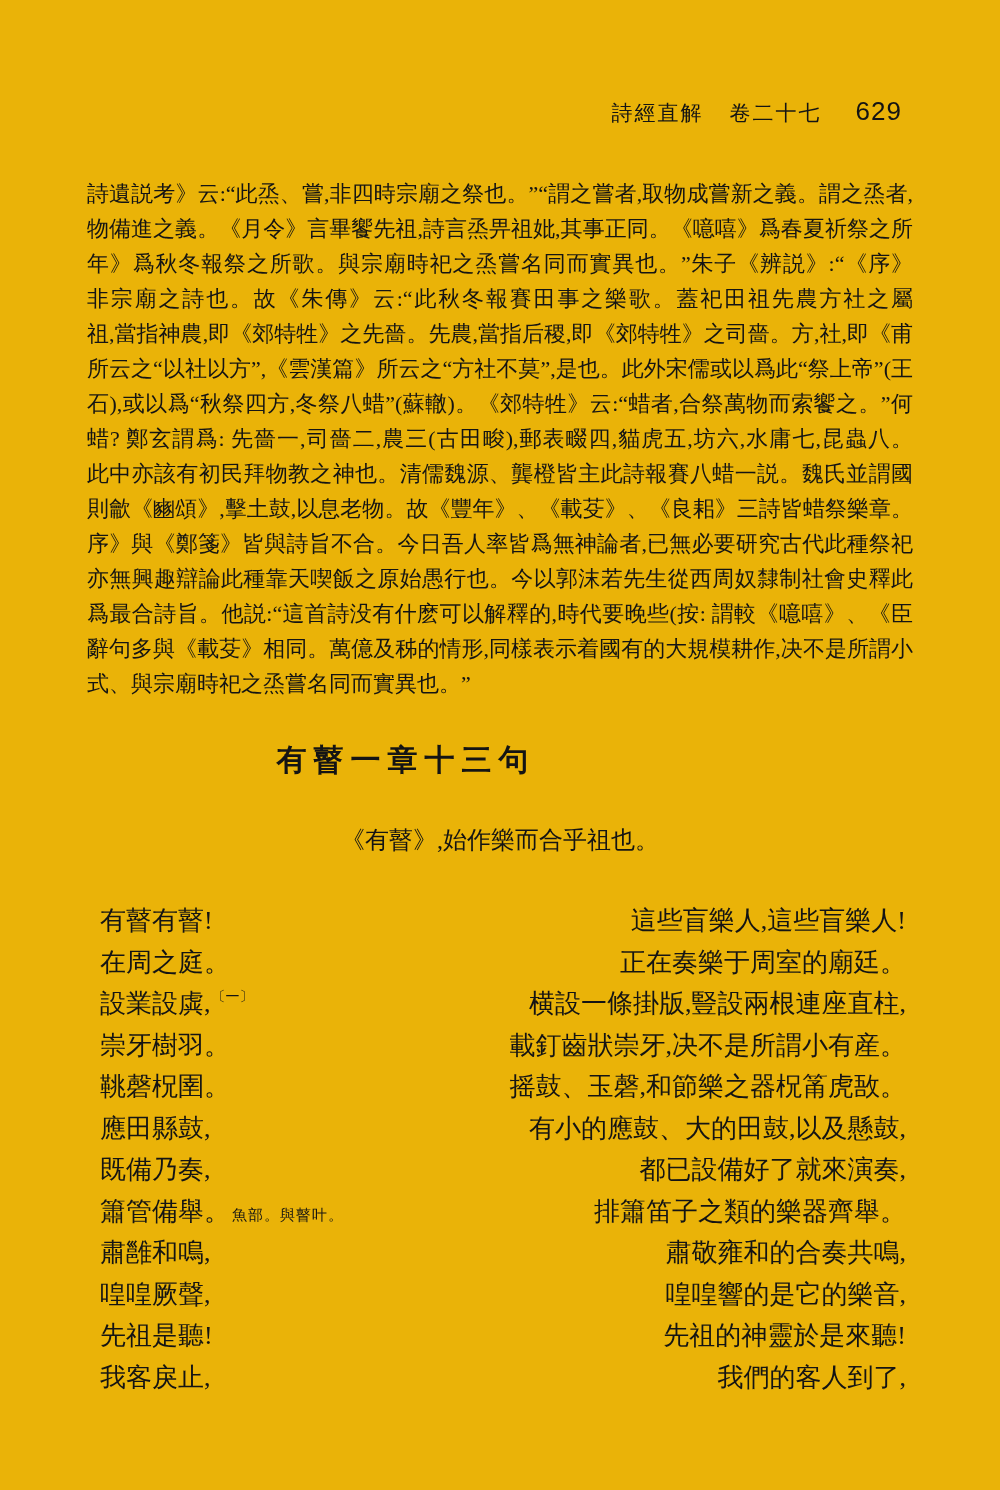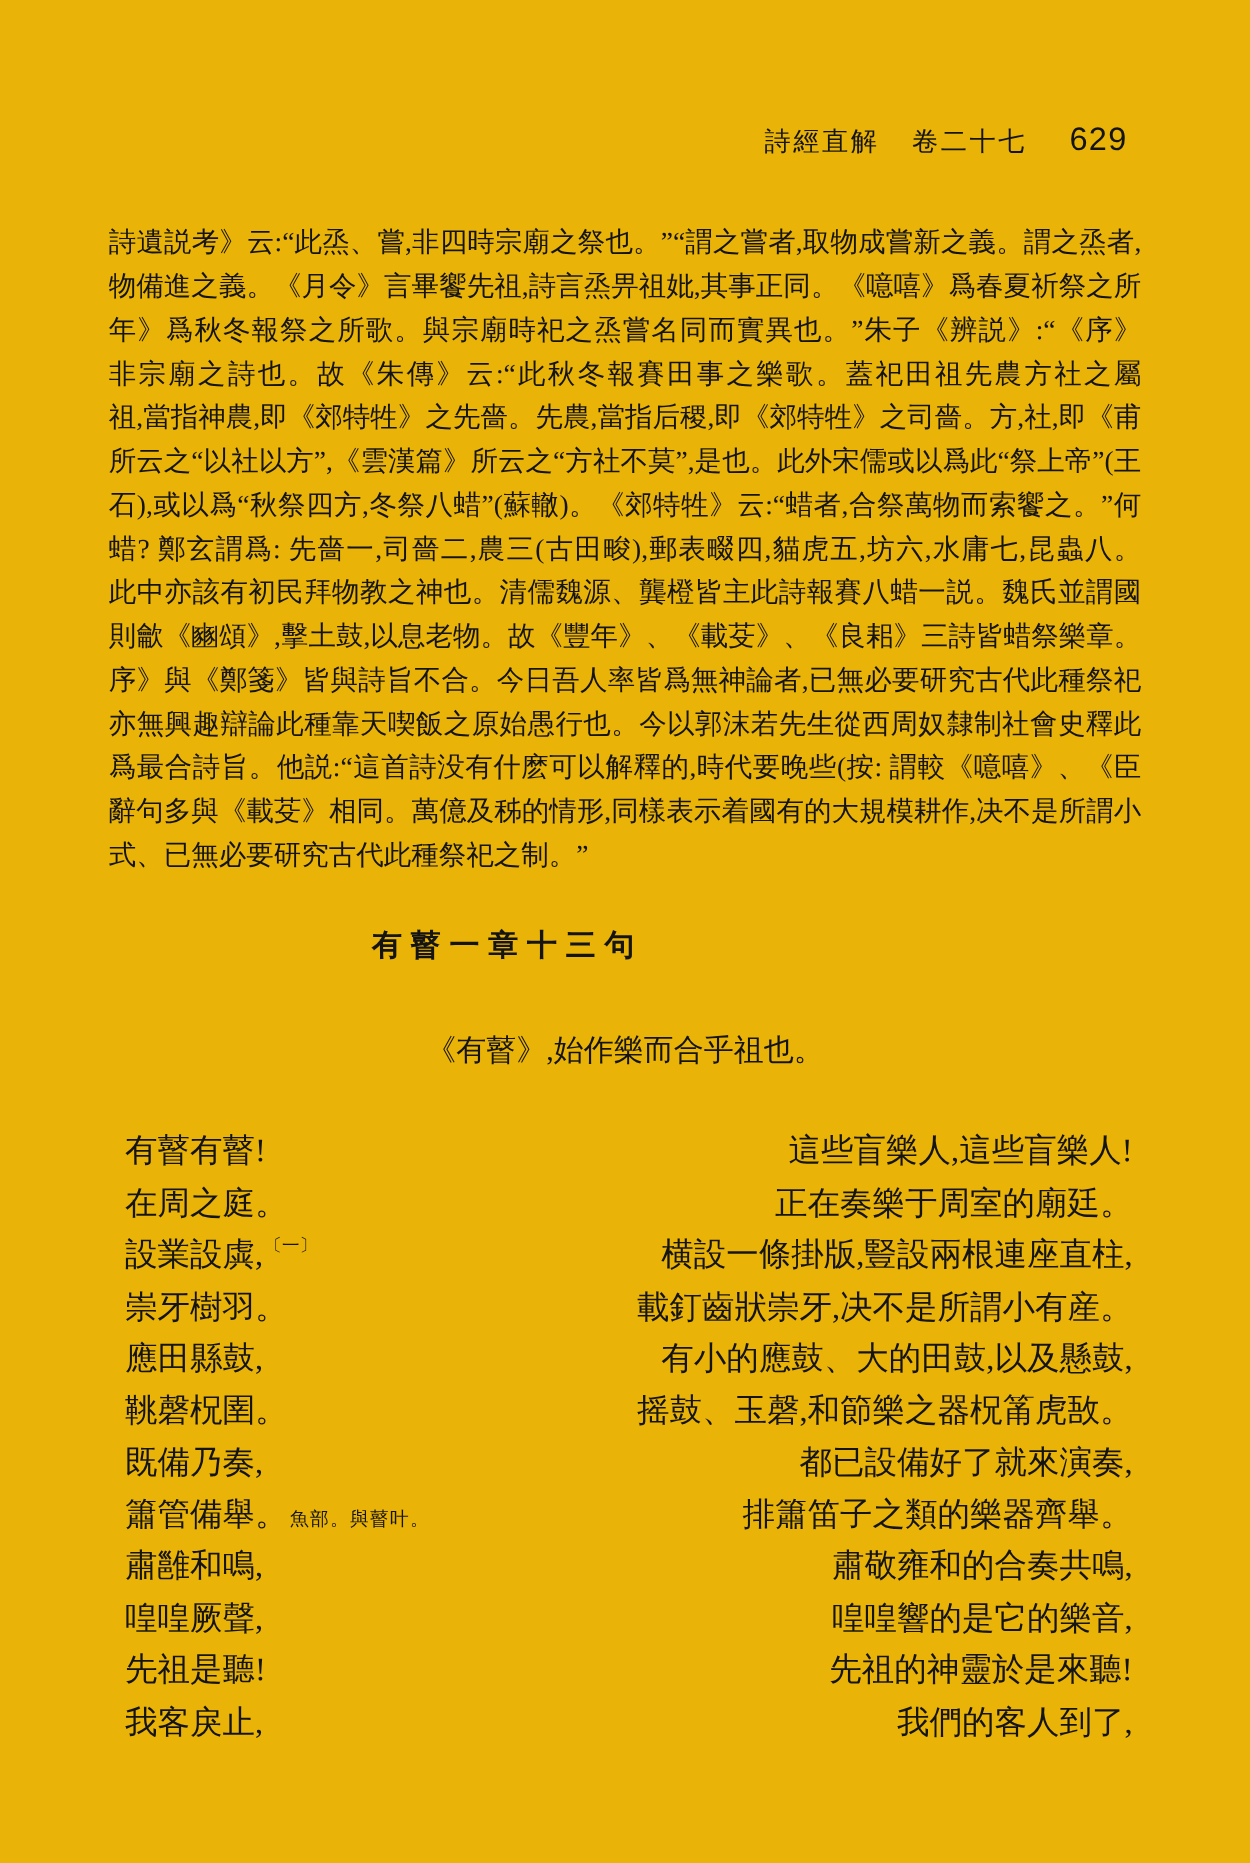--- a/index.html
+++ b/index.html
@@ -38,21 +38,21 @@
     text-align-last:justify;
     text-justify:inter-character;
     white-space:normal;
     height:35px; overflow:hidden;
   }
   .commentary .cline.last { text-align-last:left; }
   
   .section-heading {
     position:absolute; top:740px; left:0; width:812px;
     text-align:center;
-    font-size:24px; font-weight:bold; letter-spacing:7px;
+    font-size:30px; font-weight:bold; letter-spacing:7px;
   }
   
   .poem-subtitle {
     position:absolute; top:824px; left:87px; width:826px;
     font-size:24px;
     text-align:center;
   }
   
   .poem {
     position:absolute; top:900px; left:100px; width:806px;
@@ -90,21 +90,21 @@
     <div class="cline">祖,當指神農,即《郊特牲》之先嗇。先農,當指后稷,即《郊特牲》之司嗇。方,社,即《甫田篇》</div>
     <div class="cline">所云之“以社以方”,《雲漢篇》所云之“方社不莫”,是也。此外宋儒或以爲此“祭上帝”(王安</div>
     <div class="cline">石),或以爲“秋祭四方,冬祭八蜡”(蘇轍)。《郊特牲》云:“蜡者,合祭萬物而索饗之。”何謂八</div>
     <div class="cline">蜡? 鄭玄謂爲: 先嗇一,司嗇二,農三(古田畯),郵表畷四,貓虎五,坊六,水庸七,昆蟲八。</div>
     <div class="cline">此中亦該有初民拜物教之神也。清儒魏源、龔橙皆主此詩報賽八蜡一説。魏氏並謂國祭蜡,</div>
     <div class="cline">則龡《豳頌》,擊土鼓,以息老物。故《豐年》、《載芟》、《良耜》三詩皆蜡祭樂章。《豐年》之《毛</div>
     <div class="cline">序》與《鄭箋》皆與詩旨不合。今日吾人率皆爲無神論者,已無必要研究古代此種祭祀之制,</div>
     <div class="cline">亦無興趣辯論此種靠天喫飯之原始愚行也。今以郭沫若先生從西周奴隸制社會史釋此詩,</div>
     <div class="cline">爲最合詩旨。他説:“這首詩没有什麽可以解釋的,時代要晚些(按: 謂較《噫嘻》、《臣工》),</div>
     <div class="cline">辭句多與《載芟》相同。萬億及秭的情形,同樣表示着國有的大規模耕作,决不是所謂小有産</div>
-    <div class="cline last">式、已無必要研究古代此種祭祀之制。”</div>
+    <div class="cline last">式、與宗廟時祀之烝嘗名同而實異也。”</div>
   </div>
 
   <div class="section-heading">有瞽一章十三句</div>
 
   <div class="poem-subtitle">《有瞽》,始作樂而合乎祖也。</div>
 
   <div class="poem">
 
     <div class="poem-row">
       <span class="poem-orig">有瞽有瞽!</span>
@@ -120,27 +120,27 @@
       <span class="poem-orig"><span>設業設虡,</span><span class="fn-sup">〔一〕</span></span>
       <span class="poem-trans">横設一條掛版,豎設兩根連座直柱,</span>
     </div>
 
     <div class="poem-row">
       <span class="poem-orig">崇牙樹羽。</span>
       <span class="poem-trans">載釘齒狀崇牙,决不是所謂小有産。</span>
     </div>
 
     <div class="poem-row">
-      <span class="poem-orig">應田縣鼓,</span>
-      <span class="poem-trans">有小的應鼓、大的田鼓,以及懸鼓,</span>
+      <span class="poem-orig">鞉磬柷圉。</span>
+      <span class="poem-trans">摇鼓、玉磬,和節樂之器柷筩虎敔。</span>
     </div>
 
     <div class="poem-row">
-      <span class="poem-orig">鞉磬柷圉。</span>
-      <span class="poem-trans">摇鼓、玉磬,和節樂之器柷筩虎敔。</span>
+      <span class="poem-orig">應田縣鼓,</span>
+      <span class="poem-trans">有小的應鼓、大的田鼓,以及懸鼓,</span>
     </div>
 
     <div class="poem-row">
       <span class="poem-orig">既備乃奏,</span>
       <span class="poem-trans">都已設備好了就來演奏,</span>
     </div>
 
     <div class="poem-row">
       <span class="poem-orig"><span>簫管備舉。</span><span class="inline-note">魚部。與瞽叶。</span></span>
       <span class="poem-trans">排簫笛子之類的樂器齊舉。</span>

